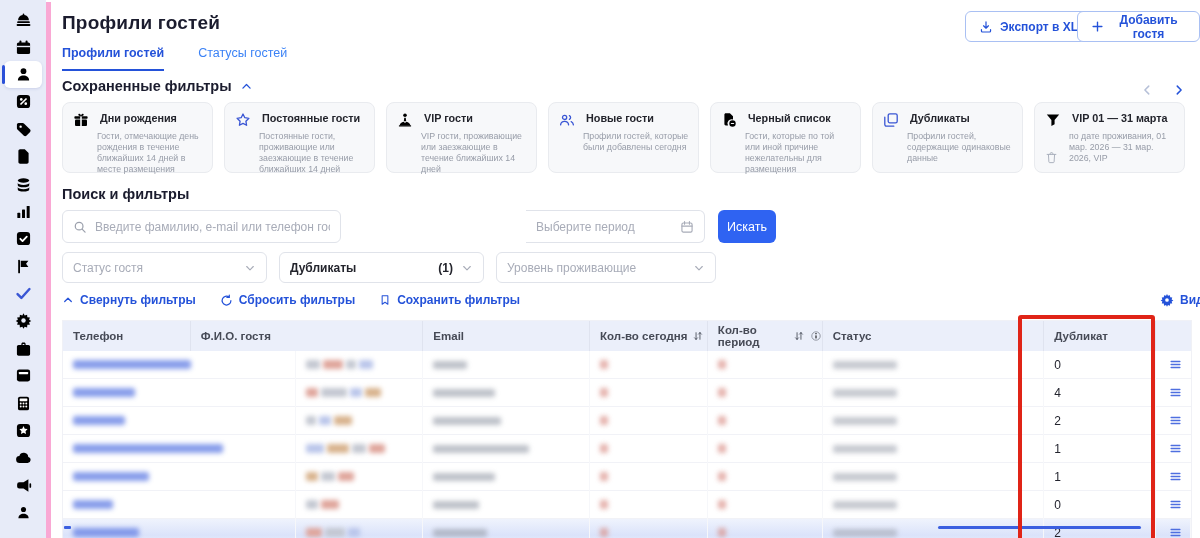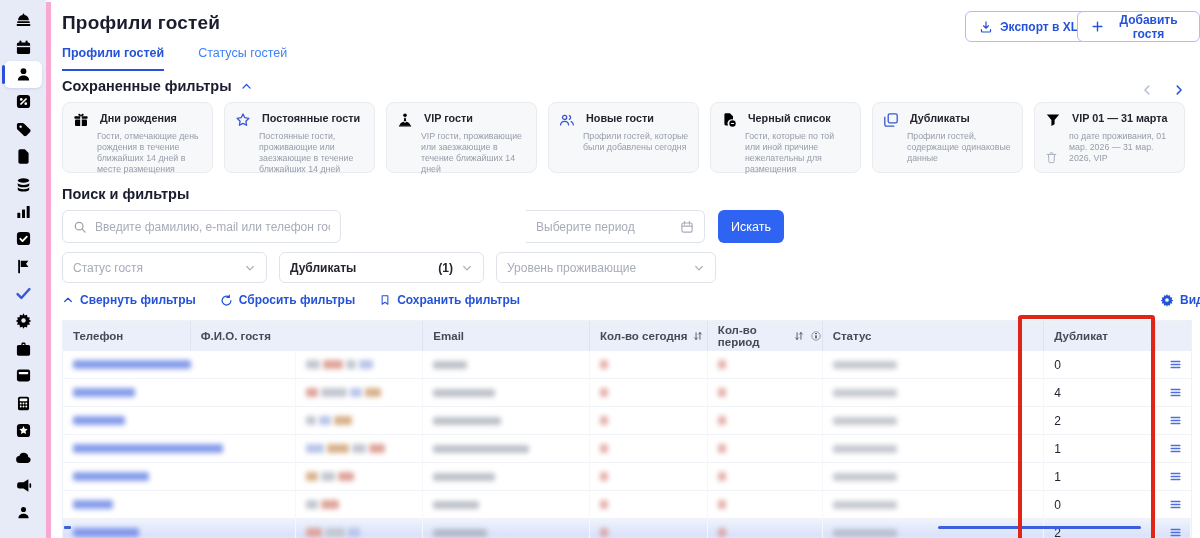--- a/index.html
+++ b/index.html
@@ -41,21 +41,21 @@
 
 
 .field{position:absolute;height:33px;border:1px solid #e0e3ea;border-radius:6px;background:#fff;display:flex;align-items:center;gap:8px;padding:0 10px;font-size:12px}
 .field input{border:none;outline:none;flex:1;font-size:12px;font-family:inherit;color:#23242e;background:transparent;min-width:0}
 .field input::placeholder{color:#a8acb8}
 .ph{color:#a8acb8}
 .val{color:#23242c;font-weight:bold}
 #f-search{left:11px;top:208px;width:279px}
 #f-scope{left:298px;top:208px;width:178px;border-radius:6px 0 0 6px;cursor:pointer}
 #f-period{left:475px;top:208px;width:179px;border-left:none;border-radius:0 6px 6px 0}
-#btn-search{position:absolute;left:667px;top:208px;width:66px;height:33px;background:#2f63f2;border:none;border-radius:6px;color:#fff;font-size:12.5px;font-family:inherit;cursor:pointer}
+#btn-search{position:absolute;left:667px;top:208px;width:58px;height:33px;background:#2f63f2;border:none;border-radius:6px;color:#fff;font-size:12.5px;font-family:inherit;cursor:pointer}
 #f-status{left:11px;top:250px;width:205px;height:31px;cursor:pointer}
 #f-dup{left:228px;top:250px;width:205px;height:31px;cursor:pointer}
 #f-loyal{left:445px;top:250px;width:220px;height:31px;cursor:pointer}
 .chev{color:#a8acb8;margin-left:auto}
 .count{color:#23242c;font-weight:bold;margin-left:auto}
 
 .link-row{position:absolute;left:11px;top:291px;display:flex;gap:24px}
 .blink{display:flex;align-items:center;gap:6px;color:#2452d9;font-size:12px;font-weight:bold;cursor:pointer}
 #view-link{position:absolute;left:1109px;top:291px}
 

